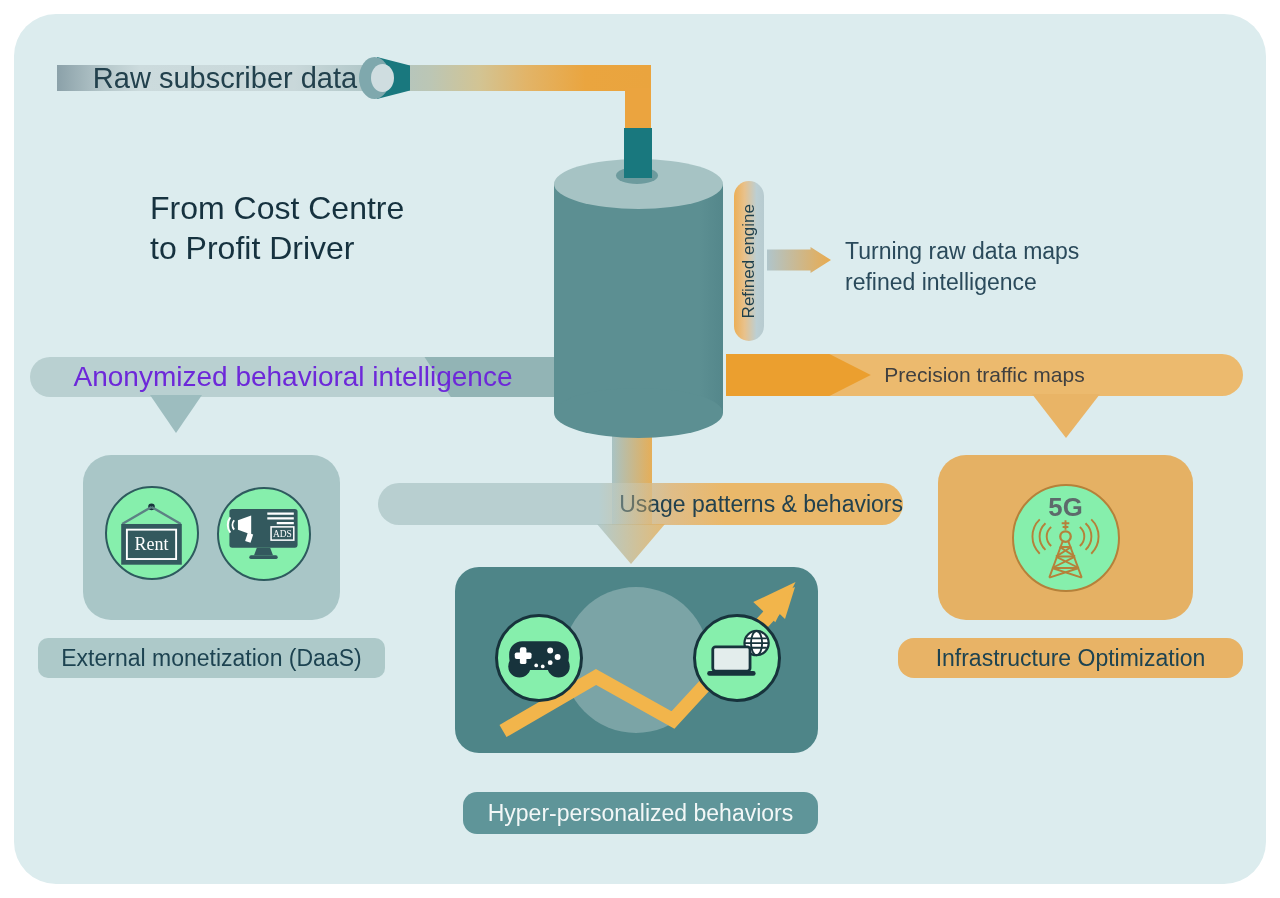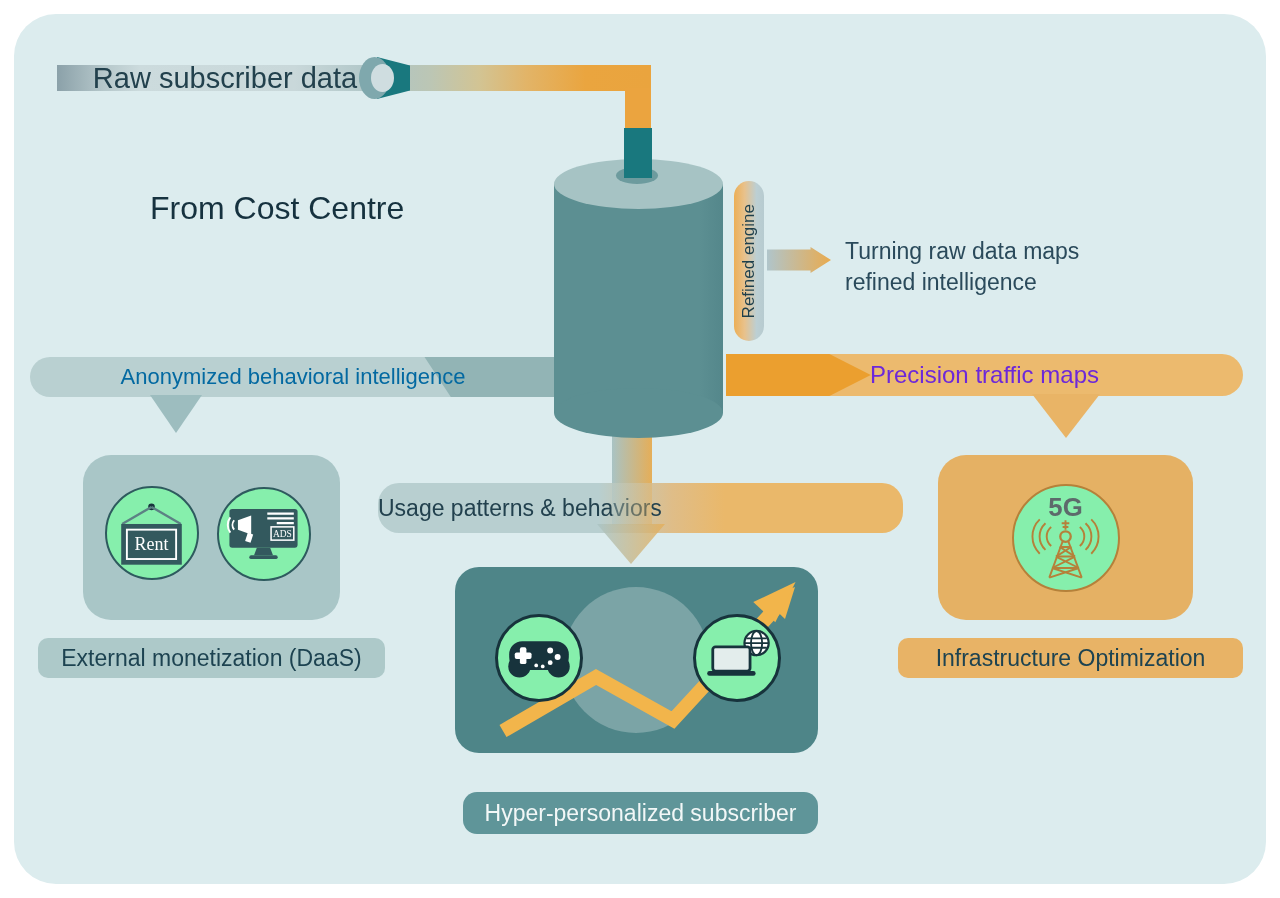--- a/index.html
+++ b/index.html
@@ -29,37 +29,37 @@
   #coupling-cone{left:377px;top:57px;width:33px;height:42px;background:var(--teal-dark);
     clip-path:polygon(0 0,100% 20%,100% 80%,0 100%)}
   #coupling-ring-outer{left:359px;top:57px;width:31px;height:42px;border-radius:50%;background:#7fa8ad}
   #coupling-ring-inner{left:371px;top:64px;width:23px;height:28px;border-radius:50%;background:#cfdde0}
 
   
   #band-left{left:30px;top:357px;width:526px;height:40px;border-radius:20px 0 0 20px;background:var(--band-gray);
     display:flex;align-items:center;justify-content:center}
   #band-left .dk{position:absolute;inset:0;background:var(--band-gray-dark);
     clip-path:polygon(75% 0,100% 0,100% 100%,80% 100%)}
-  #band-left span{position:relative;font-size:22px;color:#0369a1}
+  #band-left span{position:relative;font-size:28px;color:#6d28d9}
   #band-right{left:726px;top:354px;width:517px;height:42px;border-radius:0 21px 21px 0;background:var(--band-orange);
     display:flex;align-items:center;justify-content:center}
   #band-right .dk{position:absolute;inset:0;background:var(--band-orange-dark);
     clip-path:polygon(0 0,20% 0,28% 50%,20% 100%,0 100%)}
-  #band-right span{position:relative;font-size:24px;color:#6d28d9}
+  #band-right span{position:relative;font-size:21px;color:#404040}
   #triangle-left{left:150px;top:395px;width:52px;height:38px;background:#9dbdbf;
     clip-path:polygon(0 0,100% 0,50% 100%)}
   #triangle-right{left:1032px;top:394px;width:68px;height:44px;background:#e9b466;
     clip-path:polygon(0 0,100% 0,50% 100%)}
 
   
   .ribbon{background:linear-gradient(90deg,#a9c3c4,#e5ae58)}
   #ribbon-top{left:612px;top:436px;width:40px;height:50px}
-  #band-center{left:378px;top:483px;width:525px;height:50px;border-radius:21px;
+  #band-center{left:378px;top:483px;width:525px;height:42px;border-radius:21px;
     background:linear-gradient(90deg,#b8cfd0 0%,#b8cfd0 42%,#dfbd88 56%,#eab86a 66%,#eab86a 100%);
-    display:flex;align-items:center;justify-content:flex-start}
+    display:flex;align-items:center;justify-content:flex-end}
   #band-center span{font-size:23px;color:#22414e}
   #ribbon-cross{left:612px;top:483px;width:40px;height:42px;opacity:.42}
   #ribbon-arrow{left:597px;top:524px;width:68px;height:40px;opacity:.8;
     clip-path:polygon(0 0,100% 0,50% 100%)}
 
   
   #cyl-body{left:554px;top:184px;width:169px;height:229px;
     background:linear-gradient(90deg,var(--cyl-body) 0 86%,#54878b)}
   #cyl-bottom{left:554px;top:388px;width:169px;height:50px;border-radius:50%;background:var(--cyl-body)}
   #cyl-top{left:554px;top:159px;width:169px;height:50px;border-radius:50%;background:var(--cyl-top)}
@@ -90,21 +90,21 @@
   #box-upsell{left:455px;top:567px;width:363px;height:186px;border-radius:24px;background:var(--box-teal);overflow:hidden}
   #upsell-circle{left:108px;top:20px;width:146px;height:146px;border-radius:50%;background:var(--box-teal-circle)}
   #zigzag{left:0;top:0}
   #circle-game{left:495px;top:614px;width:88px;height:88px;border:3px solid var(--icon-dark)}
   #circle-laptop{left:693px;top:614px;width:88px;height:88px;border:3px solid var(--icon-dark)}
   #pill-upsell{left:463px;top:792px;width:355px;height:42px;border-radius:14px;background:var(--pill-teal);
     display:flex;align-items:center;justify-content:center}
   #pill-upsell span{font-size:23px;color:#f2f7f7}
 
   #box-infra{left:938px;top:455px;width:255px;height:165px;border-radius:28px;background:var(--box-orange)}
-  #label-infra{left:898px;top:638px;width:345px;height:40px;border-radius:10px;background:var(--label-orange);
+  #label-infra{left:898px;top:638px;width:345px;height:40px;border-radius:16px;background:var(--label-orange);
     display:flex;align-items:center;justify-content:center}
   #label-infra span{font-size:23px;color:var(--ink)}
   #circle-5g{left:1012px;top:484px;width:108px;height:108px;border:2.5px solid var(--tower-brown)}
   svg{display:block}
 </style>
 </head>
 <body>
 
 <div id="stage">
   <div class="abs" id="canvas-bg"></div>
@@ -146,20 +146,21 @@
     <span>Refined engine</span>
   </div>
   <div class="abs" id="mini-arrow"></div>
   <div class="abs" id="engine-caption">
     <div>Turning raw data maps</div>
     <div>refined intelligence</div>
   </div>
 
   <div class="abs" id="headline">
     <div>From Cost Centre</div>
+    <div>to Profit Driver</div>
   </div>
 
   <div class="abs" id="box-external"></div>
   <div class="abs icon-circle" id="circle-ads">
     <svg width="89" height="89" viewBox="-47 -47 94 94">
       <rect x="-36" y="-26" width="72" height="41" rx="3" fill="#33595e"></rect>
       <path d="M-7,15 L7,15 L10,23 L-10,23 Z" fill="#33595e"></path>
       <rect x="-15" y="23" width="30" height="4" rx="2" fill="#33595e"></rect>
       <path d="M-13,-19 L-13,1 L-27,-4 L-27,-14 Z" fill="#ffffff"></path>
       <rect x="-18" y="0" width="6" height="9" fill="#ffffff" transform="rotate(18 -15 4)"></rect>
@@ -207,21 +208,21 @@
   <div class="abs icon-circle" id="circle-laptop">
     <svg width="82" height="82" viewBox="-44 -44 88 88">
       <circle cx="21" cy="-16" r="13" fill="#ffffff" stroke="#17333c" stroke-width="2.4"></circle>
       <ellipse cx="21" cy="-16" rx="6" ry="13" fill="none" stroke="#17333c" stroke-width="2"></ellipse>
       <path d="M10,-21 h22 M8,-16 h26 M10,-11 h22" stroke="#17333c" stroke-width="2" fill="none"></path>
       <rect x="-26" y="-12" width="40" height="26" rx="3" fill="#e3edec" stroke="#17333c" stroke-width="3"></rect>
       <rect x="-32" y="14" width="52" height="5" rx="2.5" fill="#17333c"></rect>
     </svg>
   </div>
   <div class="abs" id="pill-upsell">
-    <span>Hyper-personalized subscriber</span>
+    <span>Hyper-personalized behaviors</span>
   </div>
 
   <div class="abs" id="box-infra"></div>
   <div class="abs icon-circle" id="circle-5g">
     <svg width="103" height="103" viewBox="-54 -54 108 108">
       <text x="0" y="-23" text-anchor="middle" font-size="27" font-weight="600" fill="#5d6a6b">5G</text>
       <g stroke="#b5813a" fill="none" stroke-width="2">
         <path d="M0,-8 V-18 M-4,-15 h8 M-3,-11 h6"></path>
         <circle cx="0" cy="-1" r="5.5" stroke-width="2.4"></circle>
         <path d="M-15,-11 a13 13 0 0 0 0,20 M-21,-15 a19 19 0 0 0 0,28 M-27,-19 a25 25 0 0 0 0,36"></path>

